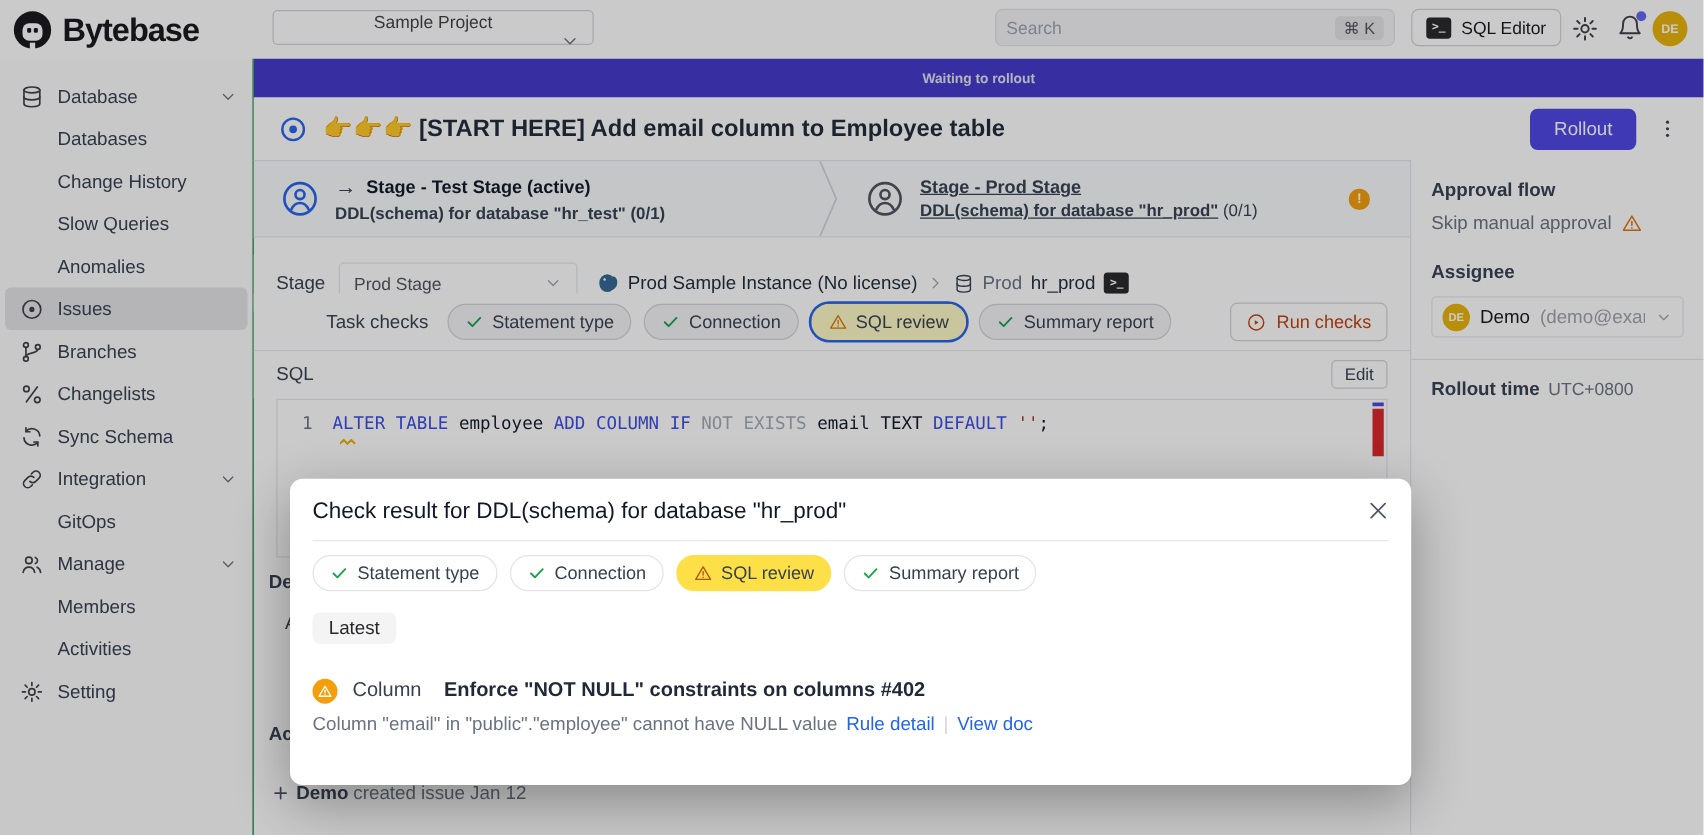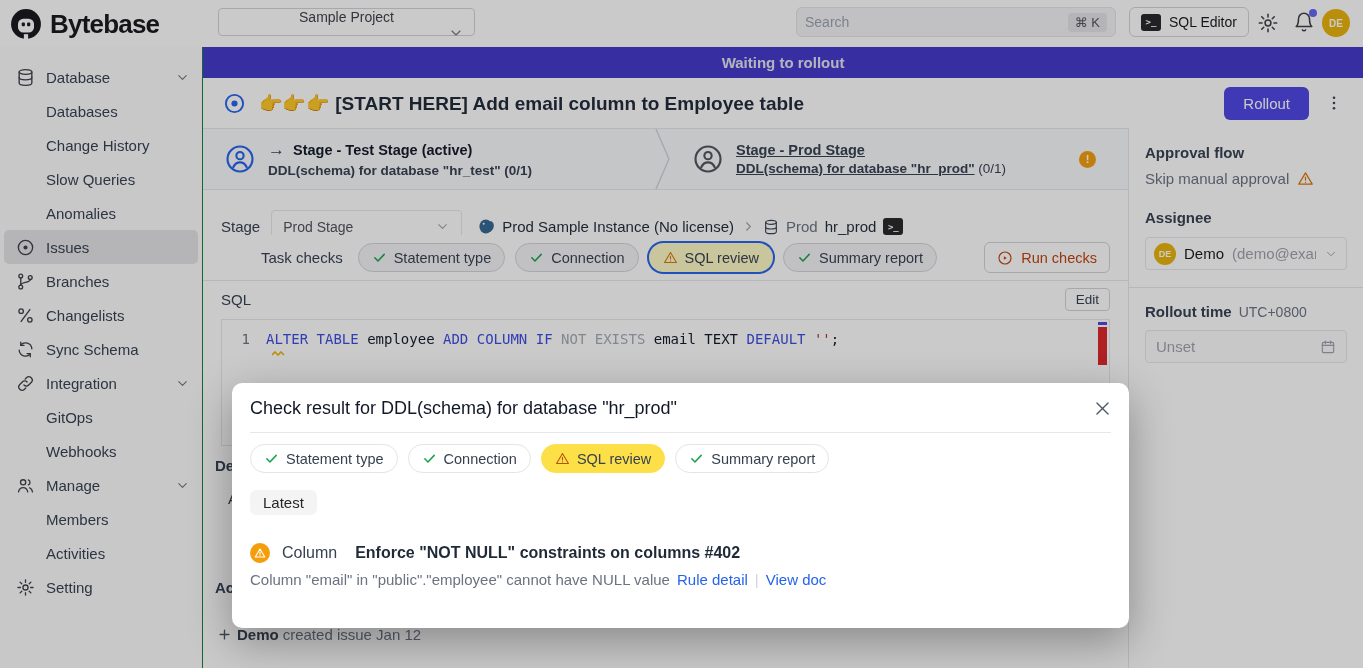--- a/index.html
+++ b/index.html
@@ -30,21 +30,21 @@
                 font-weight:700; display:flex; align-items:center; justify-content:center;
                 font-family:"DejaVu Sans Mono", monospace; }
   .icon-btn { position:absolute; color:#3f3f46; }
   .bell-dot { position:absolute; right:-2px; top:-2px; width:8px; height:8px; border-radius:50%; background:#6366f1; }
   .avatar { position:absolute; left:1322px; top:9px; width:28px; height:28px; border-radius:50%;
             background:#eab308; color:#fff; font-size:10px; font-weight:700; display:flex;
             align-items:center; justify-content:center; }
 
   
   .banner { position:absolute; left:203px; top:47px; width:1160px; height:31px; background:#4338ca;
-            color:#e3e3ef; font-size:15px; font-weight:600; display:flex; align-items:center; justify-content:center; }
+            color:#e3e3ef; font-size:11px; font-weight:600; display:flex; align-items:center; justify-content:center; }
 
   
   .sidebar { position:absolute; left:0; top:47px; width:203px; height:621px; background:#fdfdfd;
              border-right:1px solid #15803d; padding-top:13px; }
   .nav-item { display:flex; align-items:center; height:34px; padding:0 12px 0 16px; font-size:15px;
               color:#374151; cursor:pointer; }
   .nav-item .si { width:19px; height:19px; margin-right:11px; color:#3f3f46; flex:none; }
   .nav-item.sub { padding-left:46px; }
   .nav-item .chev { margin-left:auto; color:#71717a; }
   .nav-item.selected { background:#e4e4e7; border-radius:5px; margin:0 4px; padding-left:12px; }
@@ -290,23 +290,20 @@
       <span>Integration</span>
       <span class="chev">
           <svg class="stroke" width="15" height="15" viewBox="0 0 24 24">
             <path d="M6 9l6 6 6-6"></path>
           </svg>
         </span>
     </div>
     <div class="nav-item sub">
         <span>GitOps</span>
       </div>
-    <div class="nav-item sub">
-        <span>Webhooks</span>
-      </div>
     <div class="nav-item">
       <span class="si">
           <svg class="stroke" viewBox="0 0 24 24" width="19" height="19">
             <circle cx="9" cy="8" r="3.3"></circle>
             <path d="M3.2 20c.6-3.2 2.9-5.3 5.8-5.3S14.2 16.8 14.8 20"></path>
             <path d="M15.5 5a3.3 3.3 0 0 1 0 6.2"></path>
             <path d="M17.3 14.9c1.9.9 3.2 2.8 3.5 5.1"></path>
           </svg>
         </span>
       <span>Manage</span>
@@ -529,29 +526,20 @@
           <svg class="stroke" width="14" height="14" viewBox="0 0 24 24">
             <path d="M6 9l6 6 6-6"></path>
           </svg>
         </span>
     </div>
     <hr class="rp-divider">
     <div class="rp-h rp-time-h">
       <span>Rollout time</span>
       <span class="rp-tz">UTC+0800</span>
     </div>
-    <div class="unset-box">
-      <span>Unset</span>
-      <span class="cal">
-          <svg class="stroke" width="16" height="16" viewBox="0 0 24 24">
-            <rect x="3.5" y="5" width="17" height="15.5" rx="2"></rect>
-            <path d="M3.5 9.5h17M8 3v4M16 3v4"></path>
-          </svg>
-        </span>
-    </div>
   </aside>
 
   <div class="overlay"></div>
 
   <div class="modal">
     <div class="modal-title">Check result for DDL(schema) for database "hr_prod"</div>
     <span class="modal-close">
       <svg class="stroke" width="19" height="19" viewBox="0 0 24 24">
           <path d="M5 5l14 14M19 5L5 19"></path>
         </svg>

